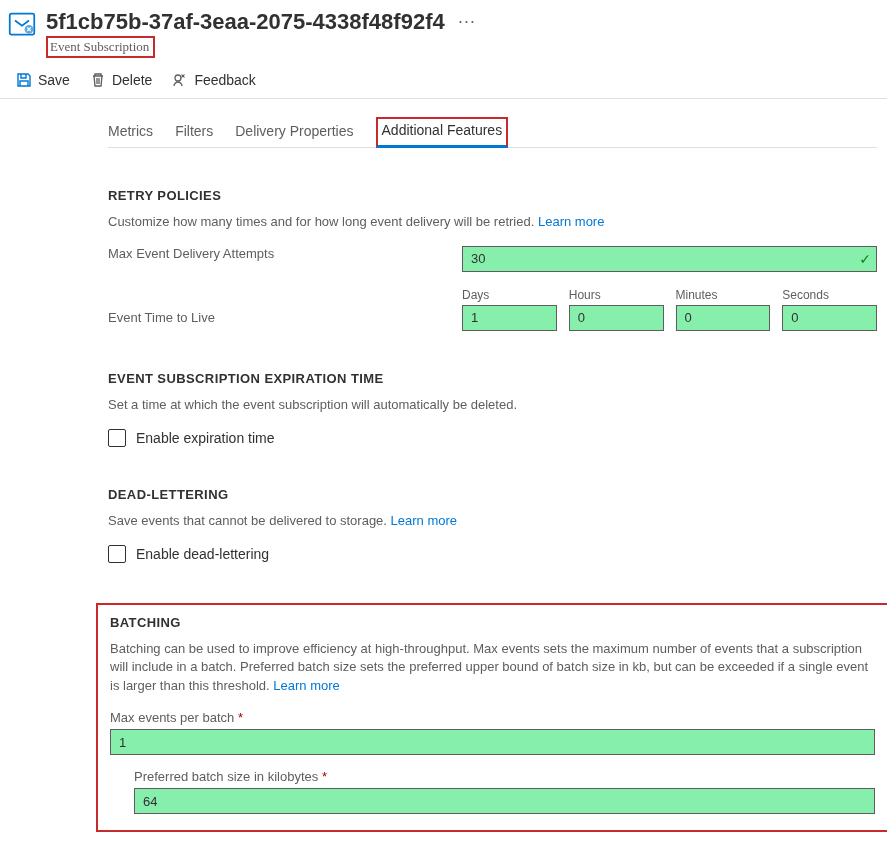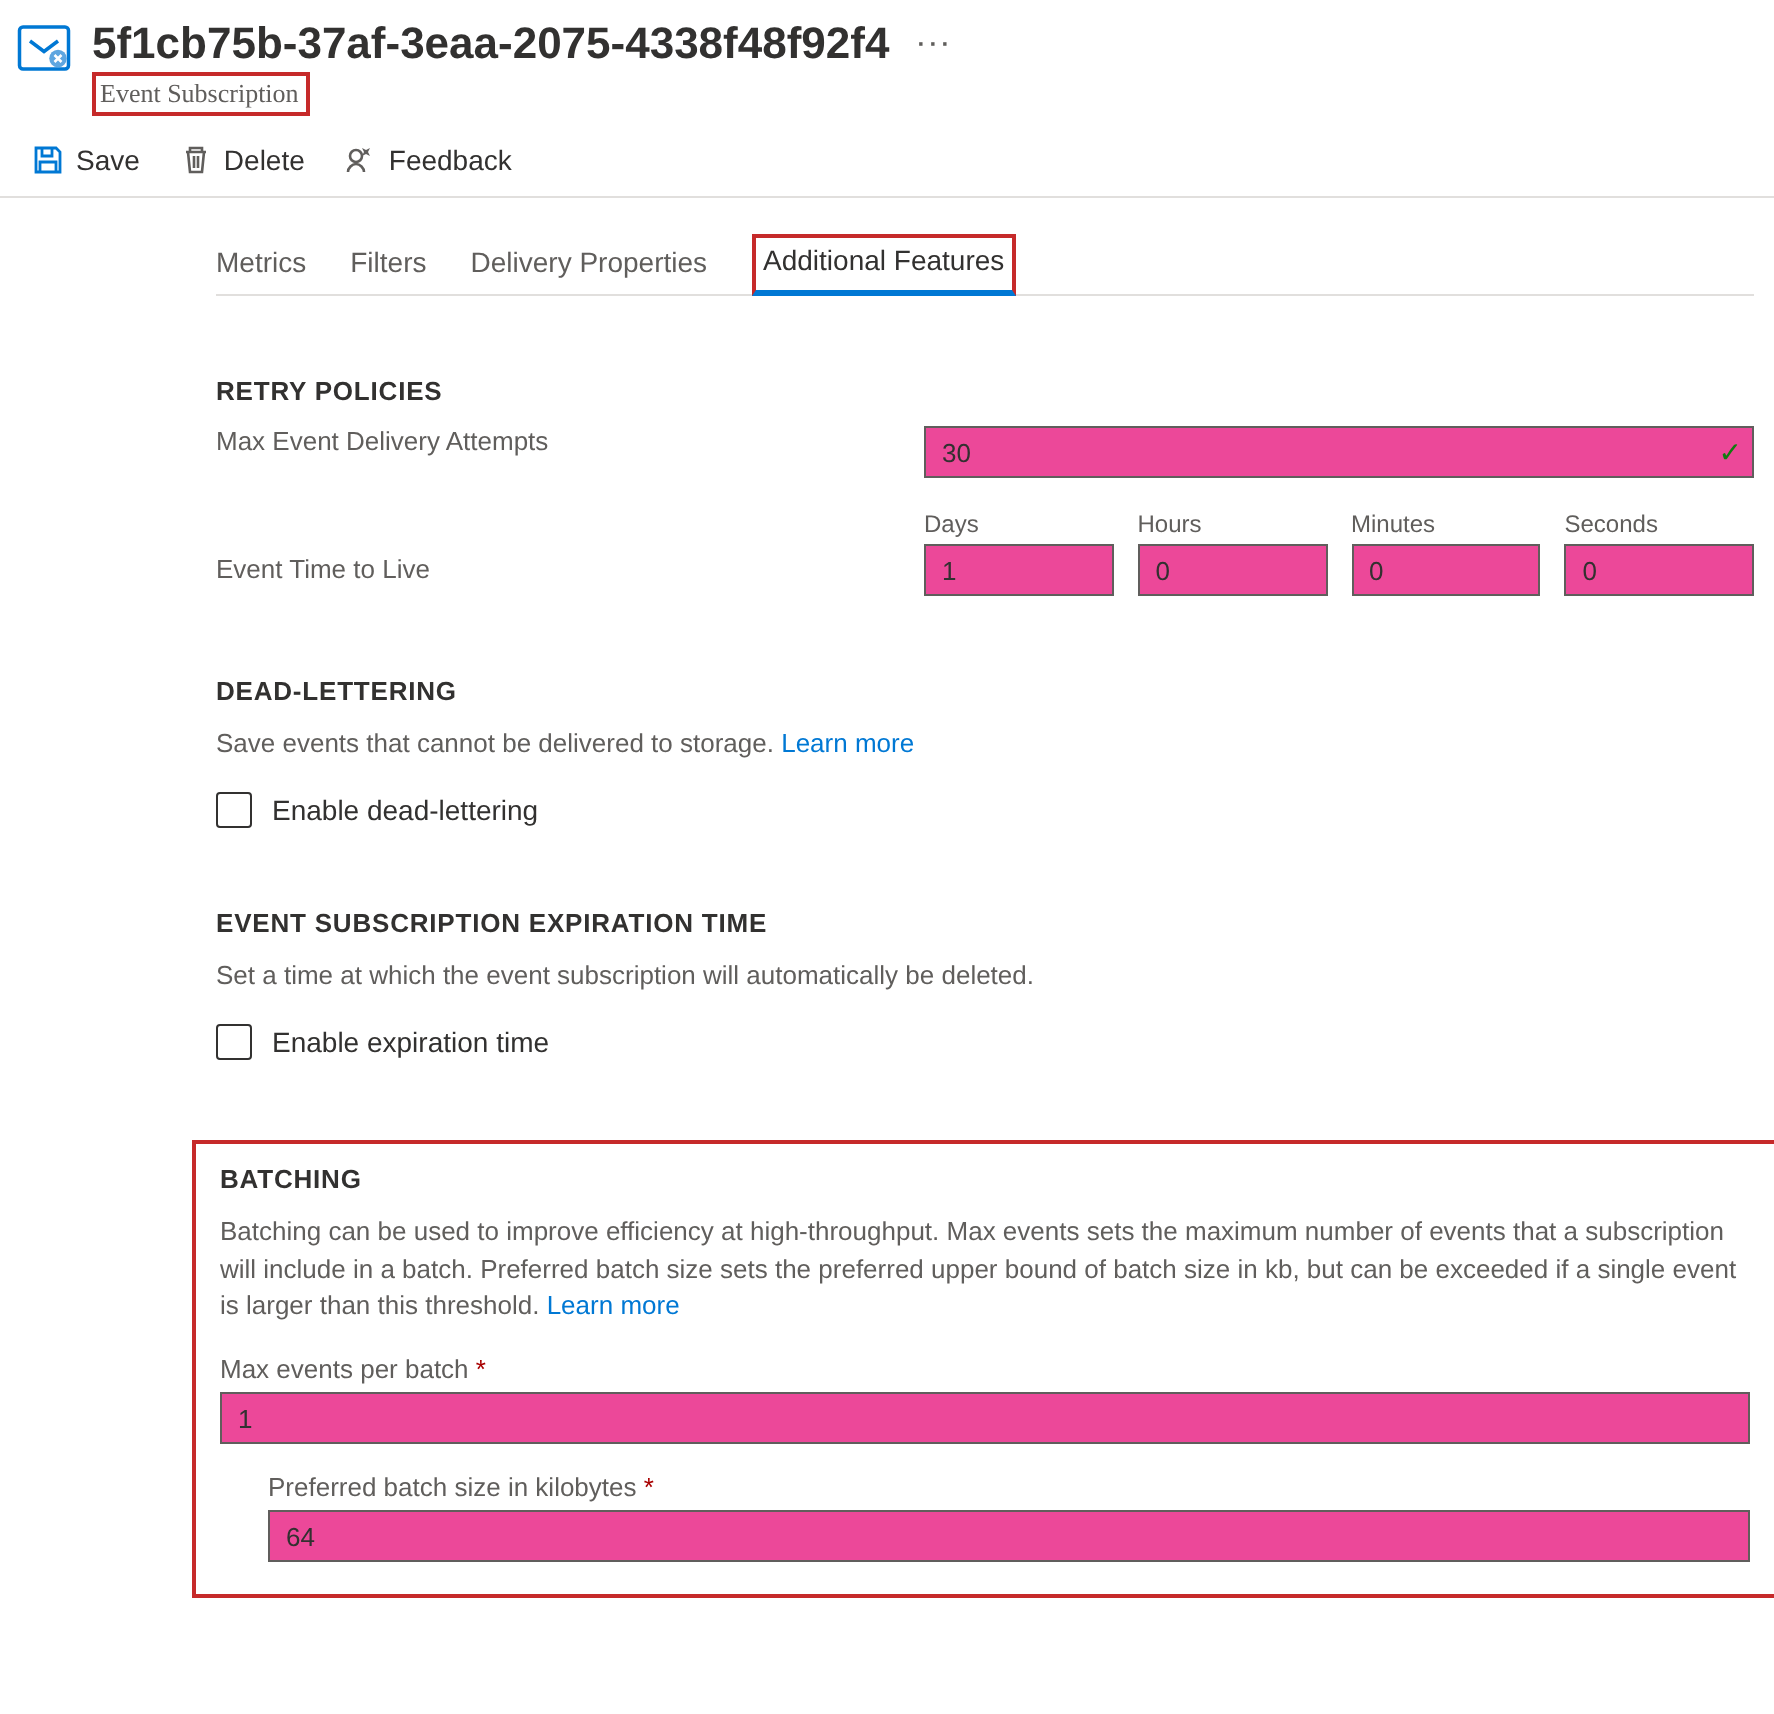--- a/index.html
+++ b/index.html
@@ -115,21 +115,21 @@
   }
   .row-fields { flex: 1; display: flex; gap: 12px; }
   .input-wrap { position: relative; flex: 1; }
   .input {
     width: 100%;
     height: 26px;
     border: 1px solid #605e5c;
     padding: 2px 8px;
     font-size: 13px;
     color: #323130;
-    background: #ec4899;
+    background: #86efac;
   }
   .input.valid-mark { padding-right: 24px; }
   .check {
     position: absolute;
     right: 6px;
     top: 5px;
     color: #107c10;
     font-size: 14px;
   }
   .ttl-fields { display: flex; gap: 12px; flex: 1; }
@@ -214,20 +214,24 @@
 
   <div class="tabs">
     <div class="tab">Metrics</div>
     <div class="tab">Filters</div>
     <div class="tab">Delivery Properties</div>
     <div class="tab active highlight-box">Additional Features</div>
   </div>
 
   <div class="section">
     <h2>RETRY POLICIES</h2>
+    <p class="section-desc">
+      <span>Customize how many times and for how long event delivery will be retried.</span>
+      <span class="learn-more">Learn more</span>
+    </p>
     <div class="row">
       <div class="row-label">Max Event Delivery Attempts</div>
       <div class="row-fields">
         <div class="input-wrap">
           <input class="input valid-mark" type="text" value="30" style="">
           <span class="check">✓</span>
         </div>
       </div>
     </div>
     <div class="row" style="align-items:flex-end;">
@@ -243,41 +247,41 @@
         </div>
         <div class="ttl-col">
           <div class="ttl-label">Minutes</div>
           <input class="input" type="text" value="0" style="">
         </div>
         <div class="ttl-col">
           <div class="ttl-label">Seconds</div>
           <input class="input" type="text" value="0" style="">
         </div>
       </div>
+    </div>
+  </div>
+
+  <div class="section">
+    <h2>EVENT SUBSCRIPTION EXPIRATION TIME</h2>
+    <p class="section-desc">Set a time at which the event subscription will automatically be deleted.</p>
+    <div class="checkbox-row">
+      <div class="checkbox"></div>
+      <span>Enable expiration time</span>
     </div>
   </div>
 
   <div class="section">
     <h2>DEAD-LETTERING</h2>
     <p class="section-desc">
       <span>Save events that cannot be delivered to storage.</span>
       <span class="learn-more">Learn more</span>
     </p>
     <div class="checkbox-row">
       <div class="checkbox"></div>
       <span>Enable dead-lettering</span>
-    </div>
-  </div>
-
-  <div class="section">
-    <h2>EVENT SUBSCRIPTION EXPIRATION TIME</h2>
-    <p class="section-desc">Set a time at which the event subscription will automatically be deleted.</p>
-    <div class="checkbox-row">
-      <div class="checkbox"></div>
-      <span>Enable expiration time</span>
     </div>
   </div>
 
   <div class="batching-highlight">
     <h2 style="font-size:13px;font-weight:600;letter-spacing:0.4px;margin:0 0 10px 0;">BATCHING</h2>
     <p class="section-desc">
       <span>Batching can be used to improve efficiency at high-throughput. Max events sets the maximum number of events that a subscription will include in a batch. Preferred batch size sets the preferred upper bound of batch size in kb, but can be exceeded if a single event is larger than this threshold.</span>
       <span class="learn-more">Learn more</span>
     </p>
     <div class="full-row">

